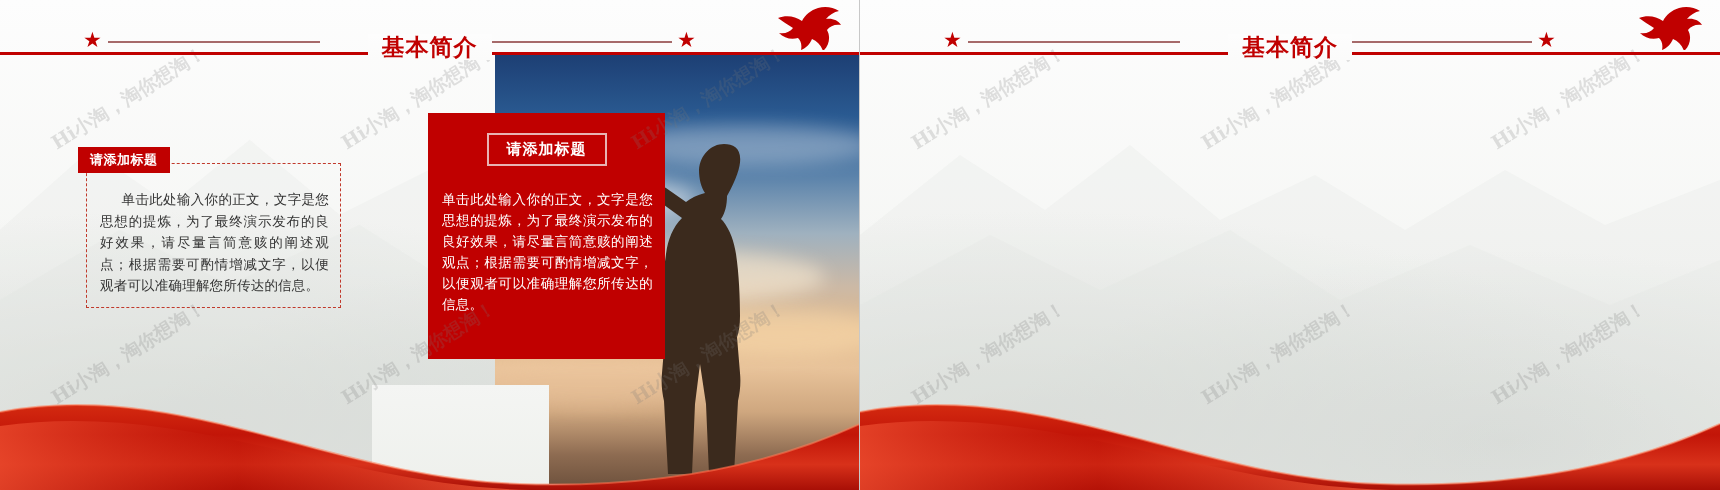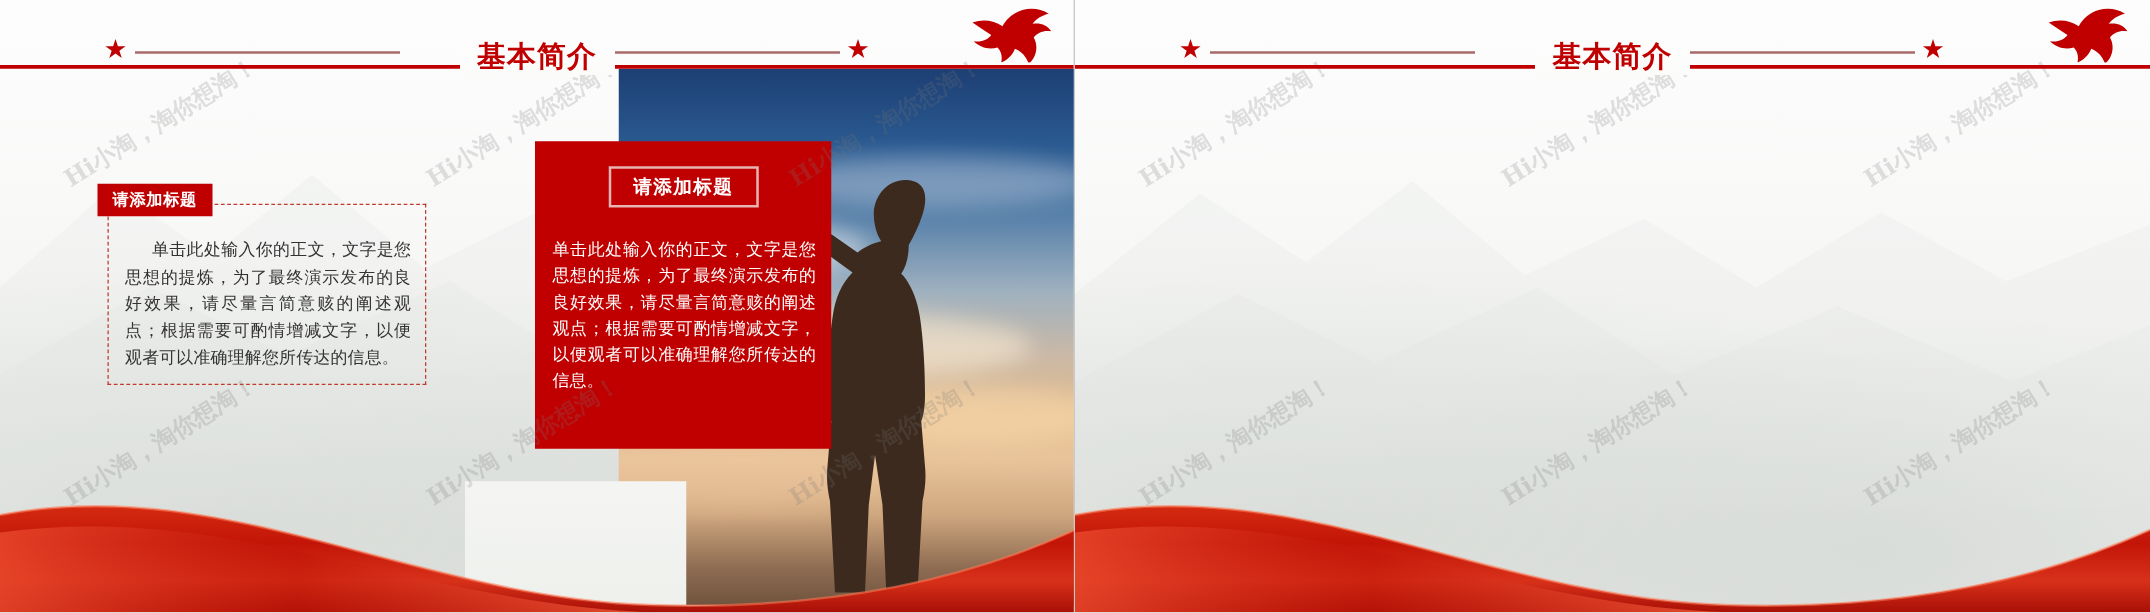--- a/index.html
+++ b/index.html
@@ -49,21 +49,21 @@
     position: absolute; left: 460px; top: 41px; width: 212px; height: 2px;
     background: #a66a6a;
   }
   .hdr-star { position: absolute; top: 29px; color: #c00000; font-size: 21px; line-height: 21px; }
   .hdr-star.left { left: 83px; }
   .hdr-star.right { left: 677px; }
   .hdr-title {
     position: absolute; left: 0; top: 33px; width: 100%;
     text-align: center;
     font-size: 23px; font-weight: bold; color: #c00000;
-    letter-spacing: 1px; line-height: 28px; font-family: Liberation Mono, monospace;
+    letter-spacing: 1px; line-height: 28px;
   }
   .hdr-title span {
     background:
       linear-gradient(180deg,#fdfdfd 0%,#fbfbfa 100%);
     padding: 0 14px;
   }
   .dove { position: absolute; right: 18px; top: 2px; width: 66px; height: 48px; }
 
   
   .photo {

